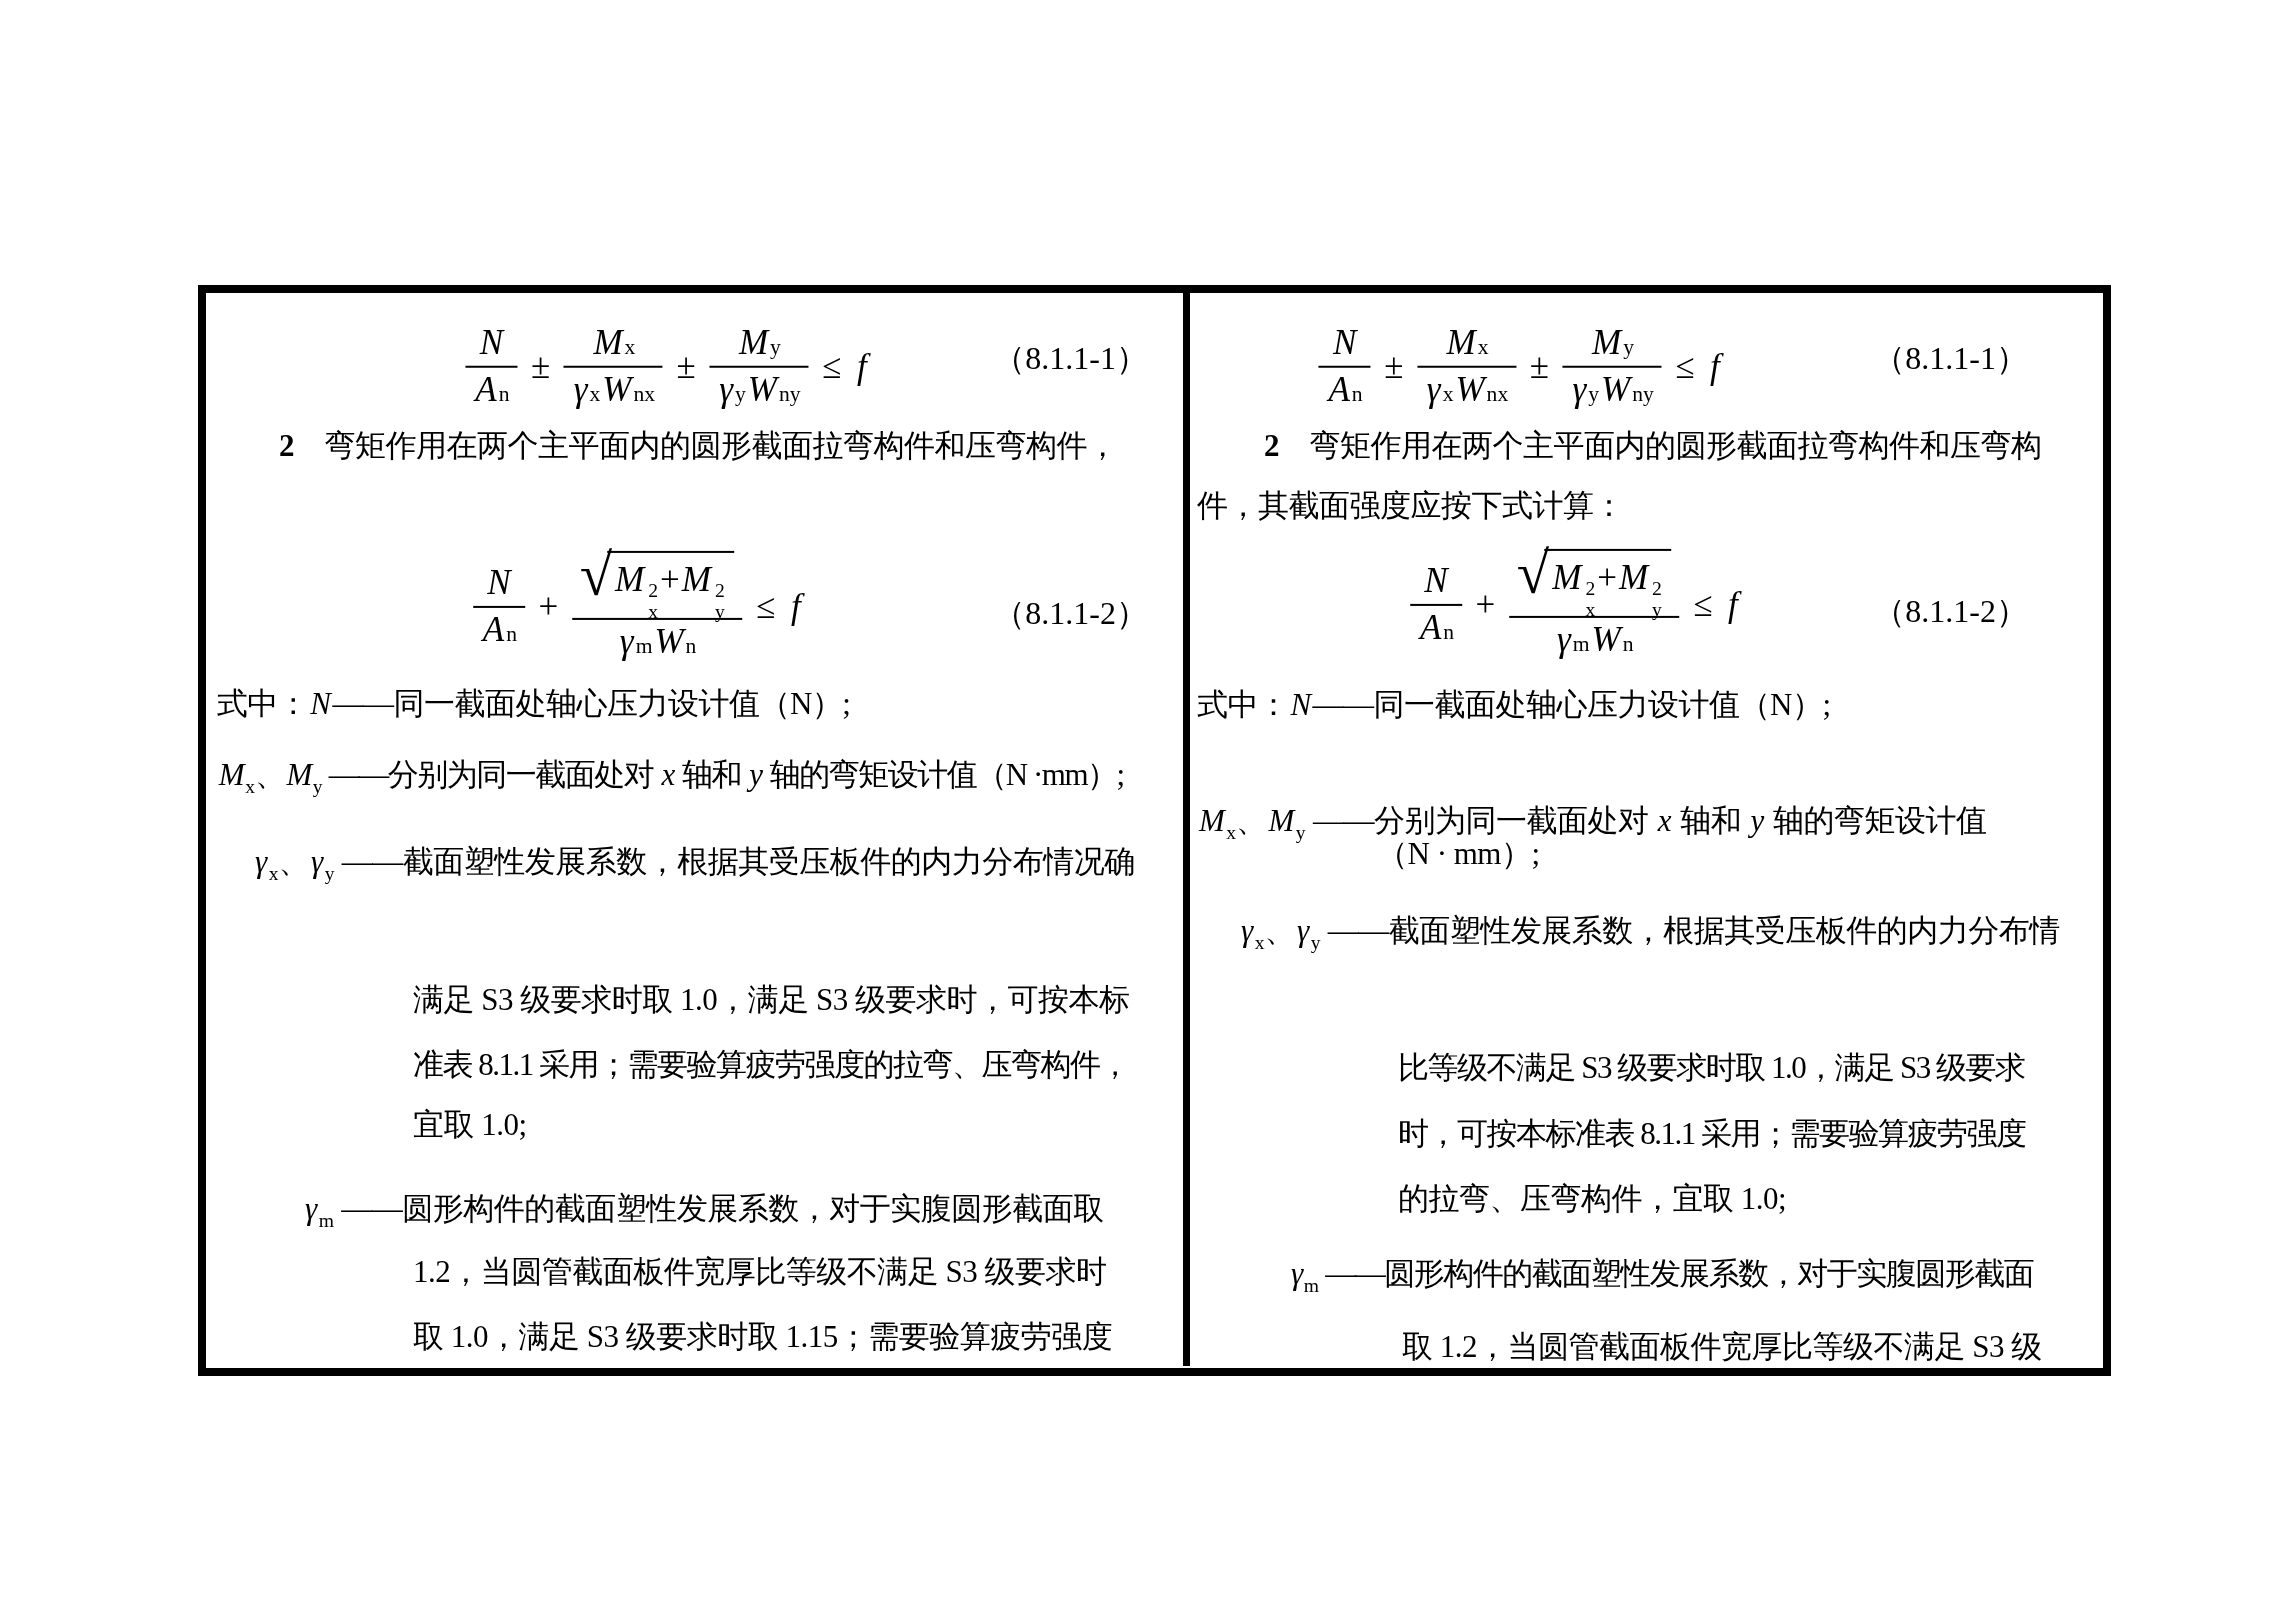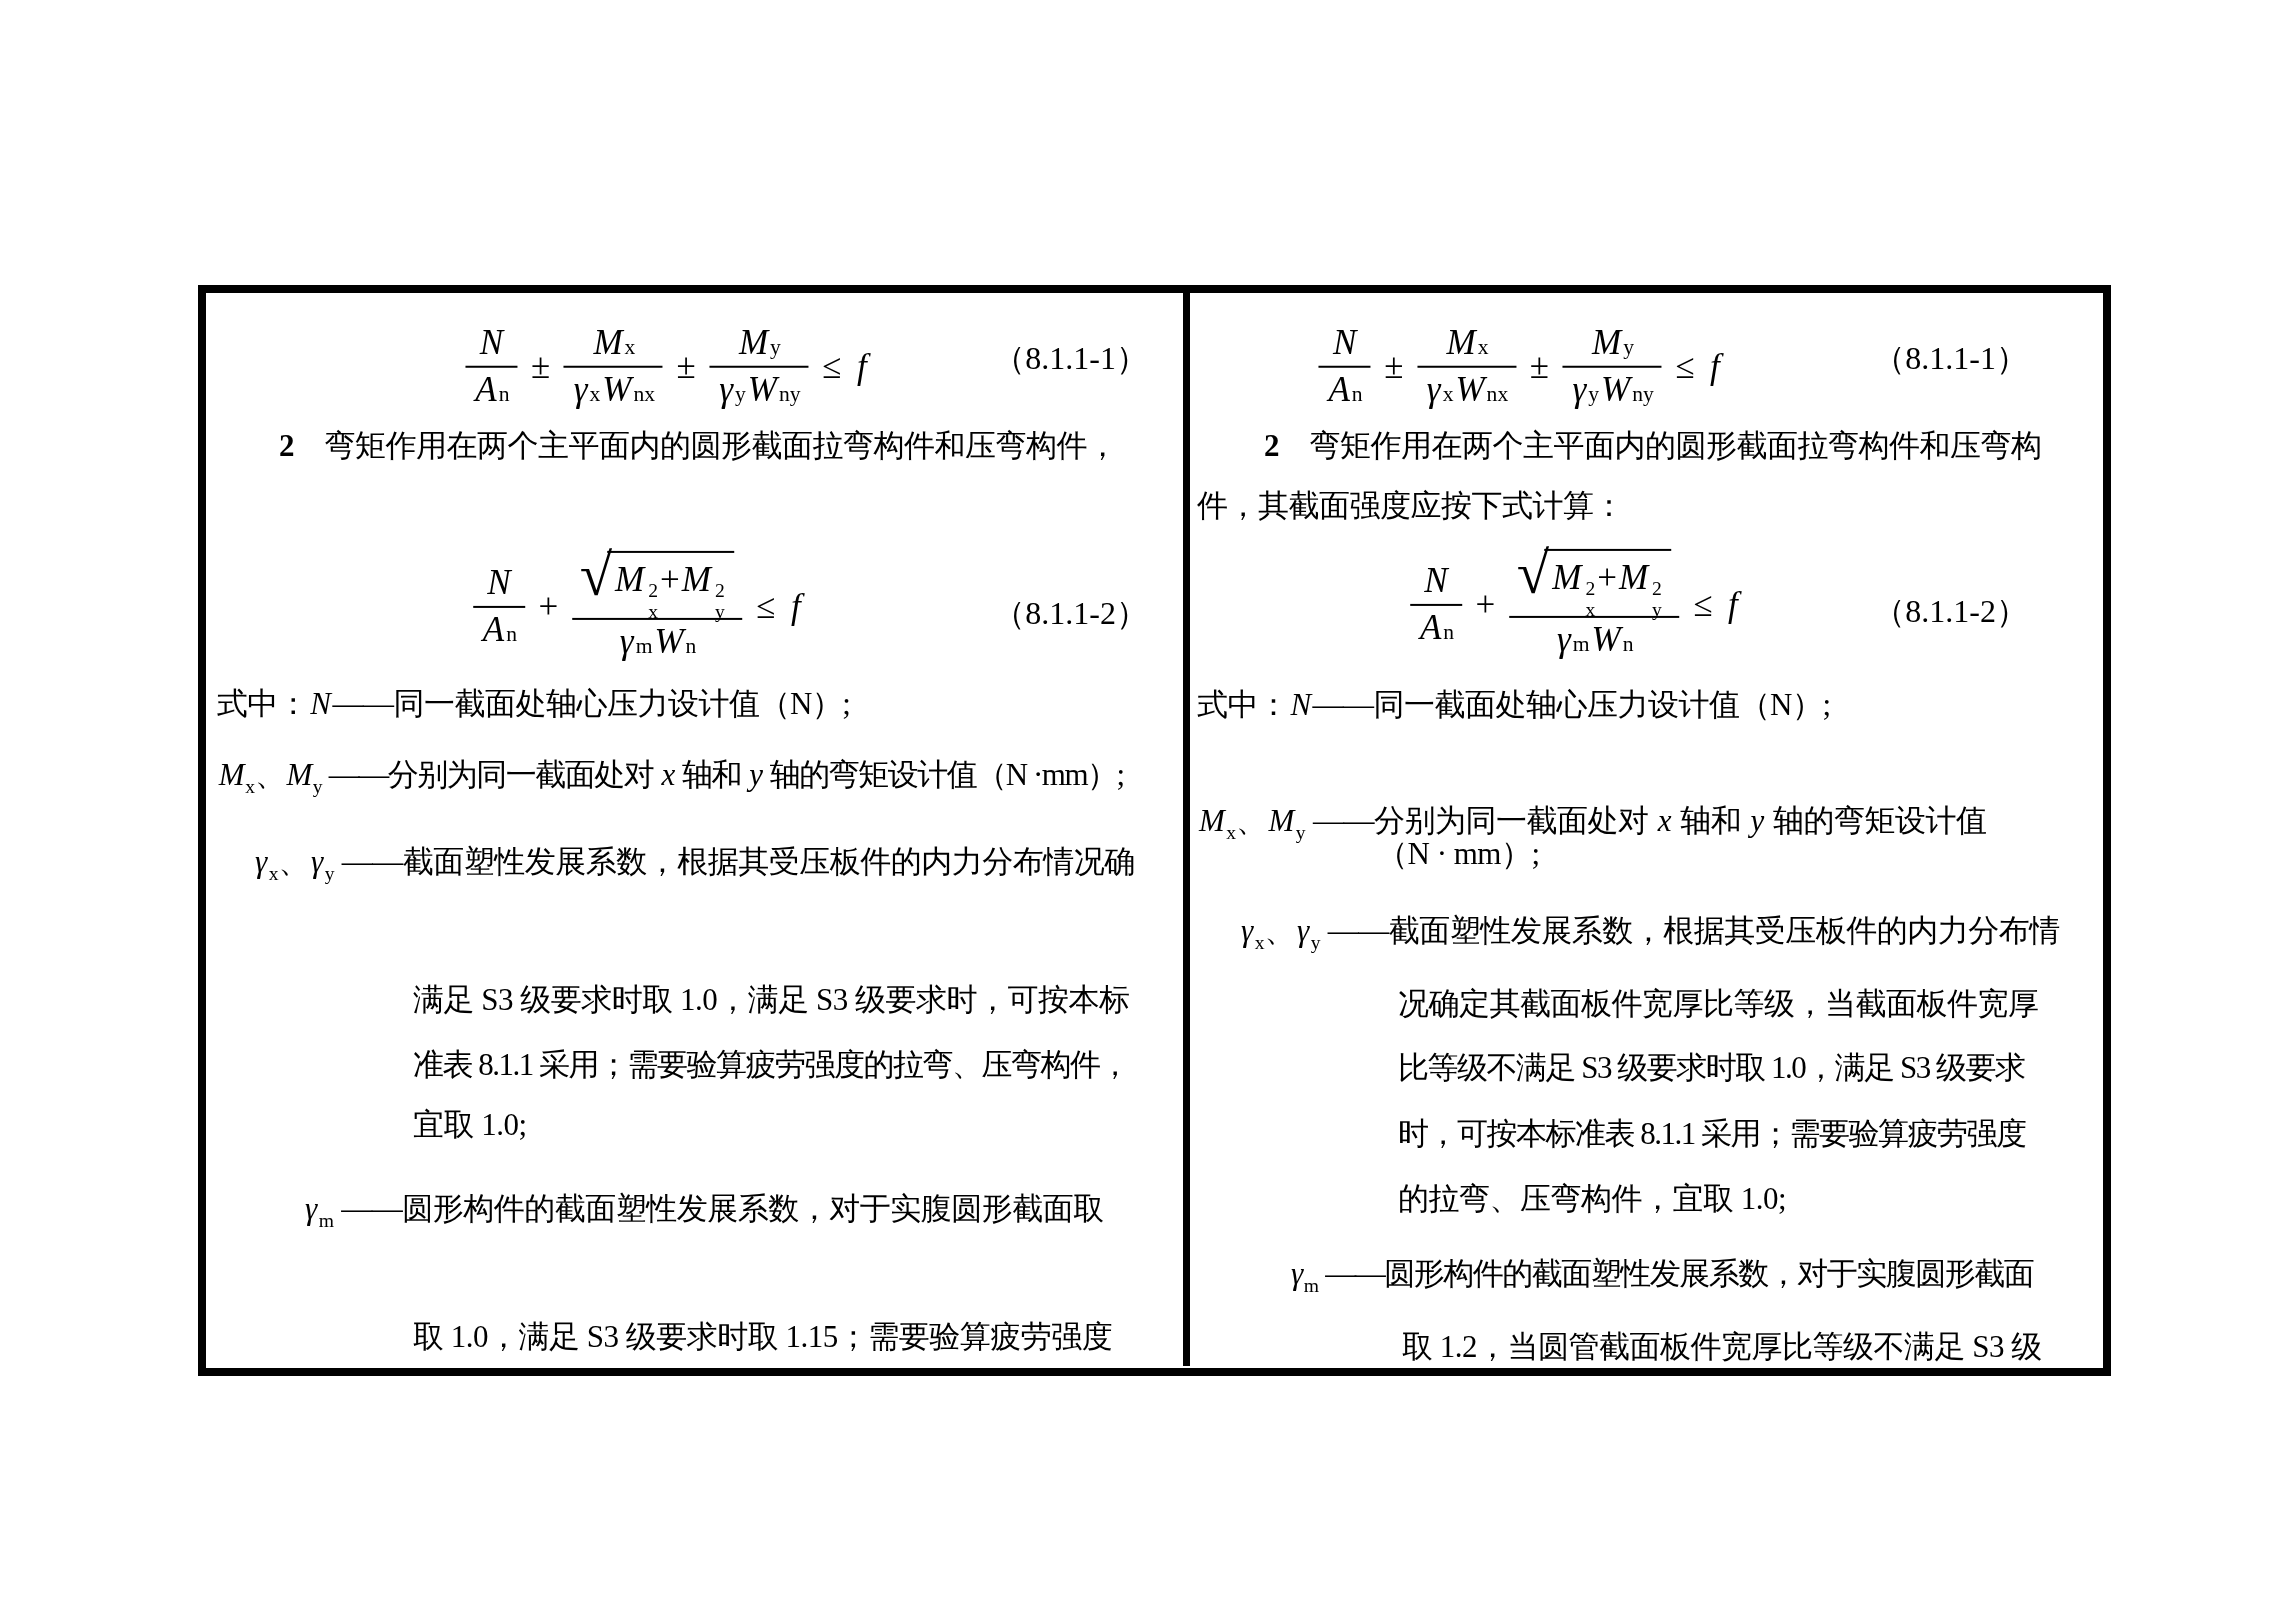--- a/index.html
+++ b/index.html
@@ -133,20 +133,21 @@
         <div class="eqnum" style="right:35px;top:59px;">（8.1.1-2）</div>
       </div>
 
       <div class="line" style="top:389px;left:10.8px;"><span class="seg-plain">式中：</span><span class="seg-var">N</span><span class="seg-plain">——同一截面处轴心压力设计值（N）;</span></div>
       <div class="line tight" style="top:460px;left:10.8px;"><span class="seg-var">M</span><span class="seg-sub">x</span><span class="seg-plain">、</span><span class="seg-var">M</span><span class="seg-sub">y</span><span class="seg-plain"> ——分别为同一截面处对 </span><span class="seg-var">x</span><span class="seg-plain"> 轴和 </span><span class="seg-var">y</span><span class="seg-plain"> 轴的弯矩设计值（N ·mm）;</span></div>
       <div class="line" style="top:547px;left:47px;"><span class="seg-var">γ</span><span class="seg-sub">x</span><span class="seg-plain">、</span><span class="seg-var">γ</span><span class="seg-sub">y</span><span class="seg-plain"> ——截面塑性发展系数，根据其受压板件的内力分布情况确</span></div>
       <div class="line" style="top:685px;left:207px;"><span class="seg-plain">满足 S3 级要求时取 1.0，满足 S3 级要求时，可按本标</span></div>
       <div class="line tight" style="top:750px;left:207px;"><span class="seg-plain">准表 8.1.1 采用；需要验算疲劳强度的拉弯、压弯构件，</span></div>
       <div class="line" style="top:810px;left:207px;"><span class="seg-plain">宜取 1.0;</span></div>
       <div class="line" style="top:882px;left:97px;margin-top:12px;"><span class="seg-var">γ</span><span class="seg-sub">m</span><span class="seg-plain"> ——圆形构件的截面塑性发展系数，对于实腹圆形截面取</span></div>
+      <div class="line" style="top:957px;left:207px;"><span class="seg-plain">1.2，当圆管截面板件宽厚比等级不满足 S3 级要求时</span></div>
       <div class="line" style="top:1022px;left:207px;"><span class="seg-plain">取 1.0，满足 S3 级要求时取 1.15；需要验算疲劳强度</span></div>
     </div>
 
     <div class="vdiv"></div>
 
     <div class="cell cell-right">
 
       <div class="f-row" style="top:4.9px;height:137px;">
         <div class="math" style="left:36%;top:50%;">
           <span class="frac">
@@ -234,21 +235,20 @@
           <span class="mop">≤</span>
           <span class="mrhs"><span class="seg-var">f</span></span>
         </div>
         <div class="eqnum" style="right:74px;top:59px;">（8.1.1-2）</div>
       </div>
 
       <div class="line" style="top:390px;left:6.9px;"><span class="seg-plain">式中：</span><span class="seg-var">N</span><span class="seg-plain">——同一截面处轴心压力设计值（N）;</span></div>
       <div class="line" style="top:462px;left:6.9px;margin-top:44px;"><span class="seg-var">M</span><span class="seg-sub">x</span><span class="seg-plain">、</span><span class="seg-var">M</span><span class="seg-sub">y</span><span class="seg-plain"> ——分别为同一截面处对 </span><span class="seg-var">x</span><span class="seg-plain"> 轴和 </span><span class="seg-var">y</span><span class="seg-plain"> 轴的弯矩设计值</span></div>
       <div class="line" style="top:539px;left:187px;"><span class="seg-plain">（N · mm）;</span></div>
       <div class="line" style="top:616px;left:49px;"><span class="seg-var">γ</span><span class="seg-sub">x</span><span class="seg-plain">、</span><span class="seg-var">γ</span><span class="seg-sub">y</span><span class="seg-plain"> ——截面塑性发展系数，根据其受压板件的内力分布情</span></div>
-      <div class="line" style="top:689px;left:208px;"><span class="seg-plain">况确定其截面板件宽厚比等级，当截面板件宽厚</span></div>
       <div class="line tight" style="top:753px;left:208px;"><span class="seg-plain">比等级不满足 S3 级要求时取 1.0，满足 S3 级要求</span></div>
       <div class="line tight" style="top:819px;left:208px;"><span class="seg-plain">时，可按本标准表 8.1.1 采用；需要验算疲劳强度</span></div>
       <div class="line" style="top:884px;left:208px;"><span class="seg-plain">的拉弯、压弯构件，宜取 1.0;</span></div>
       <div class="line tight" style="top:959px;left:99px;"><span class="seg-var">γ</span><span class="seg-sub">m</span><span class="seg-plain"> ——圆形构件的截面塑性发展系数，对于实腹圆形截面</span></div>
       <div class="line" style="top:1032px;left:212px;"><span class="seg-plain">取 1.2，当圆管截面板件宽厚比等级不满足 S3 级</span></div>
     </div>
 
   </div>
 </div>
 

